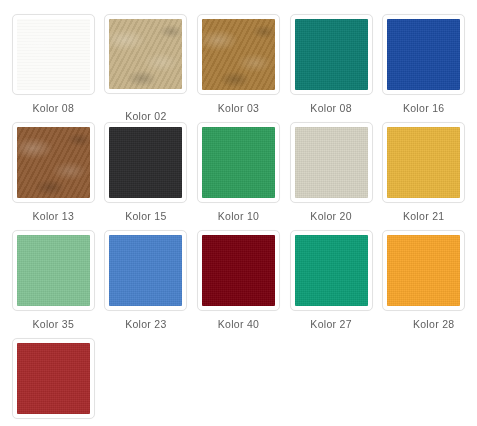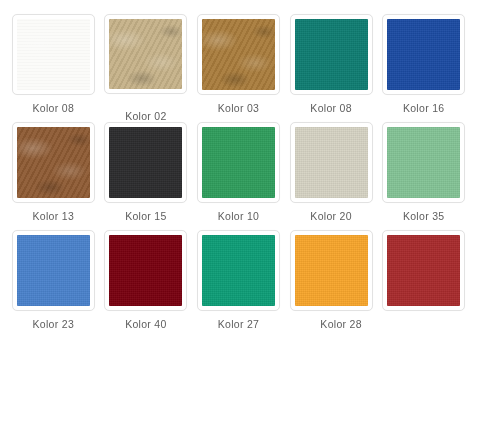--- a/index.html
+++ b/index.html
@@ -135,20 +135,26 @@
       <div class="swatch-label" style="color: rgb(94, 94, 94);">Kolor 10</div>
     </div>
     <div class="swatch-cell">
       <div class="swatch-frame" style="border-color: rgb(226, 226, 226);">
         <div class="swatch-color tex-fabric" style="background: rgb(214, 211, 196);"></div>
       </div>
       <div class="swatch-label" style="color: rgb(94, 94, 94);">Kolor 20</div>
     </div>
     <div class="swatch-cell">
       <div class="swatch-frame" style="border-color: rgb(226, 226, 226);">
+        <div class="swatch-color tex-fabric" style="background: rgb(232, 182, 62);"></div>
+      </div>
+      <div class="swatch-label" style="color: rgb(94, 94, 94);">Kolor 21</div>
+    </div>
+    <div class="swatch-cell">
+      <div class="swatch-frame" style="border-color: rgb(226, 226, 226);">
         <div class="swatch-color tex-fabric" style="background: rgb(132, 196, 150);"></div>
       </div>
       <div class="swatch-label" style="color: rgb(94, 94, 94);">Kolor 35</div>
     </div>
     <div class="swatch-cell">
       <div class="swatch-frame" style="border-color: rgb(226, 226, 226);">
         <div class="swatch-color tex-fabric" style="background: rgb(74, 130, 204);"></div>
       </div>
       <div class="swatch-label" style="color: rgb(94, 94, 94);">Kolor 23</div>
     </div>

